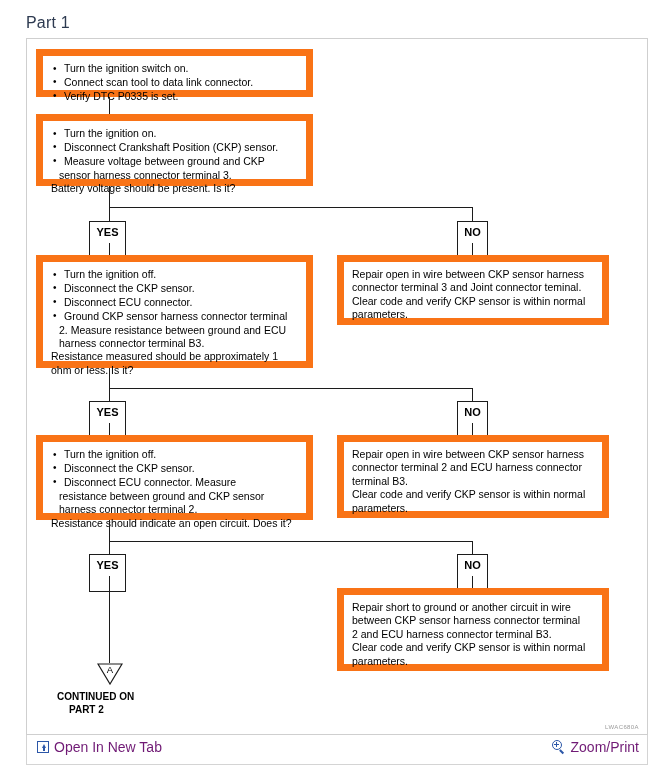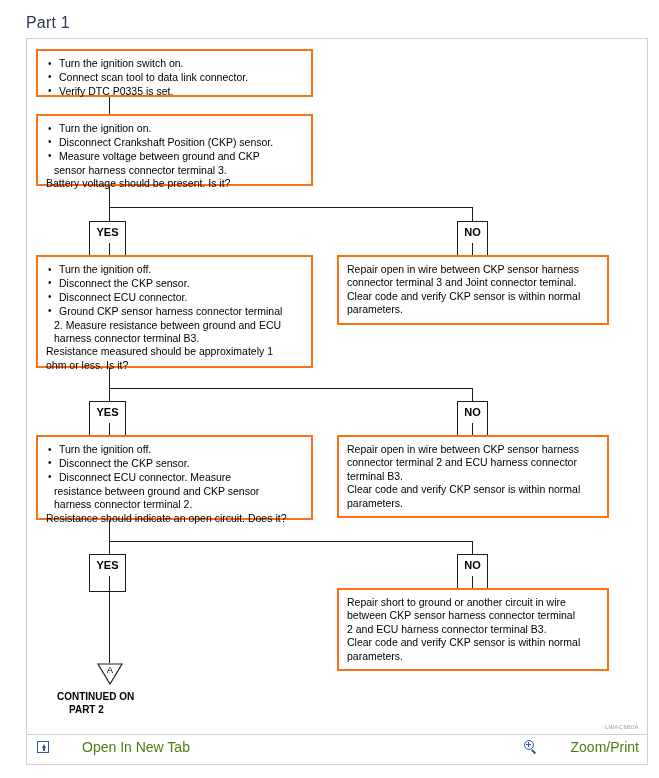--- a/index.html
+++ b/index.html
@@ -41,21 +41,21 @@
     position: absolute;
     left: 0;
     top: 0;
     width: 620px;
     height: 695px;
   }
 
   
   .node-box {
     position: absolute;
-    border: 2px solid #f97316;
+    border: 7px solid #f97316;
     background: #ffffff;
     box-sizing: border-box;
     font-size: 10.5px;
     line-height: 13.4px;
     color: #000000;
     padding: 6px 7px 6px 8px;
   }
   .node-box ul {
     margin: 0;
     padding: 0 0 0 13px;
@@ -153,21 +153,21 @@
     display: flex;
     align-items: center;
     gap: 5px;
     color: #2c57a8;
     font-size: 14px;
     cursor: pointer;
     white-space: nowrap;
   }
   #open-new-tab-link { left: 10px; }
   #zoom-print-link { right: 8px; }
-  .toolbar-link .label { color: #4d7c0f; margin-left: 28px; }
+  .toolbar-link .label { color: #701a75; }
   .icon-open-tab {
     width: 12px; height: 12px;
     border: 1.5px solid #2c57a8;
     position: relative;
     box-sizing: border-box;
     flex: 0 0 auto;
   }
   .icon-open-tab::after {
     content: "";
     position: absolute;

